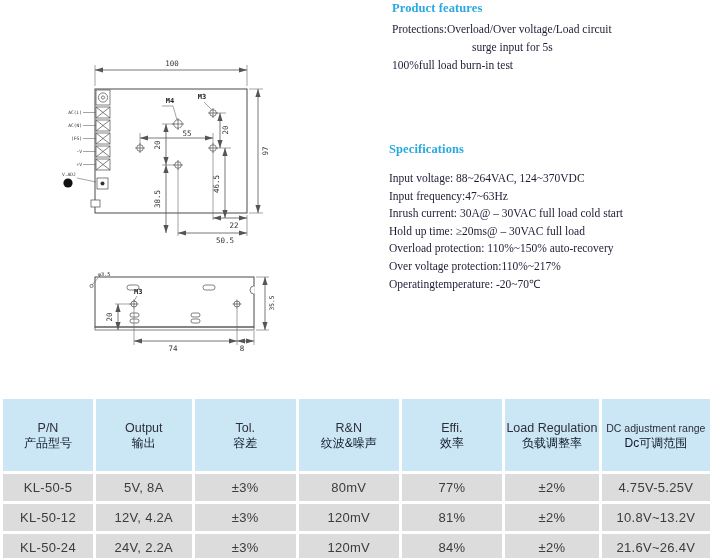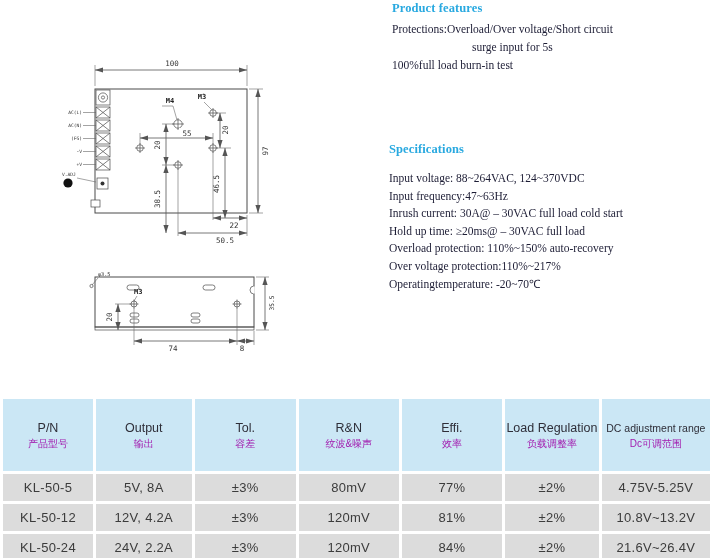--- a/index.html
+++ b/index.html
@@ -29,21 +29,21 @@
   
   .spec-table {
     position:absolute; left:0; top:396px; width:713px; height:162px;
     border-collapse:separate; border-spacing:3px; table-layout:fixed; background:#fff;
   }
   .spec-table th {
     background:#cbe7f5; font-weight:normal; vertical-align:middle; padding:16px 1px; height:40px;
   }
   .spec-table th .en { font-size:12.5px; color:#2e2e38; line-height:16px; }
   .spec-table th .en.small { font-size:10.5px; }
-  .spec-table th .zh { font-size:10px; color:#a21caf; line-height:15px; }
+  .spec-table th .zh { font-size:12px; color:#0f172a; line-height:15px; }
   .spec-table td {
     background:#dcdcdc; text-align:center; font-size:13px; color:#3c3c3c;
     height:25px; padding:1px 12px; letter-spacing:.3px;
   }
 </style>
 </head>
 <body>
 
 <div class="page">
 
@@ -217,21 +217,21 @@
     <text class="dwg-text" x="157" y="86" text-anchor="middle">8</text>
 
     <line class="ext-line" x1="171" y1="12" x2="184" y2="12"></line>
     <line class="ext-line" x1="171" y1="65" x2="184" y2="65"></line>
     <line class="dim-line" x1="180" y1="12" x2="180" y2="65" marker-start="url(#as2)" marker-end="url(#ae2)"></line>
     <text class="dwg-text" transform="translate(189,38) rotate(-90)" text-anchor="middle" style="font-size:6.2px">35.5</text>
   </svg>
 
   <div class="textblock features">
     <div class="sec-title">Product features</div>
-    <div class="tline">Protections:Overload/Over voltage/Short circuit</div>
+    <div class="tline">Protections:Overload/Over voltage/Load circuit</div>
     <div class="tline indent">surge input for 5s</div>
     <div class="tline">100%full load burn-in test</div>
   </div>
 
   <div class="textblock specs">
     <div class="sec-title">Specifications</div>
     <div class="tline">Input voltage:  88~264VAC, 124~370VDC</div>
     <div class="tline">Input frequency:47~63Hz</div>
     <div class="tline">Inrush current:  30A@ – 30VAC full load cold start</div>
     <div class="tline">Hold up time:  ≥20ms@ – 30VAC full load</div>

